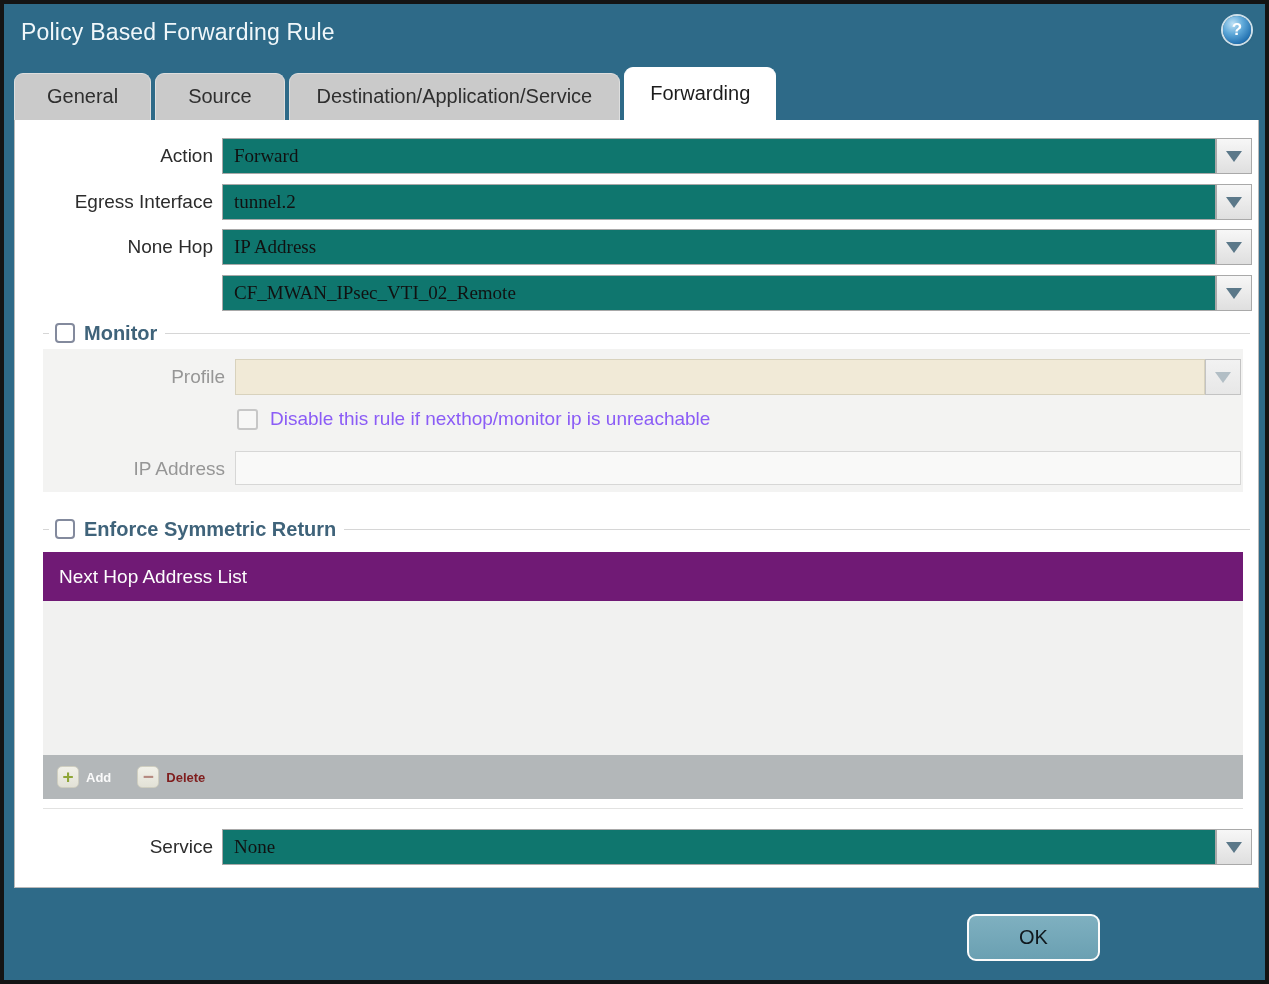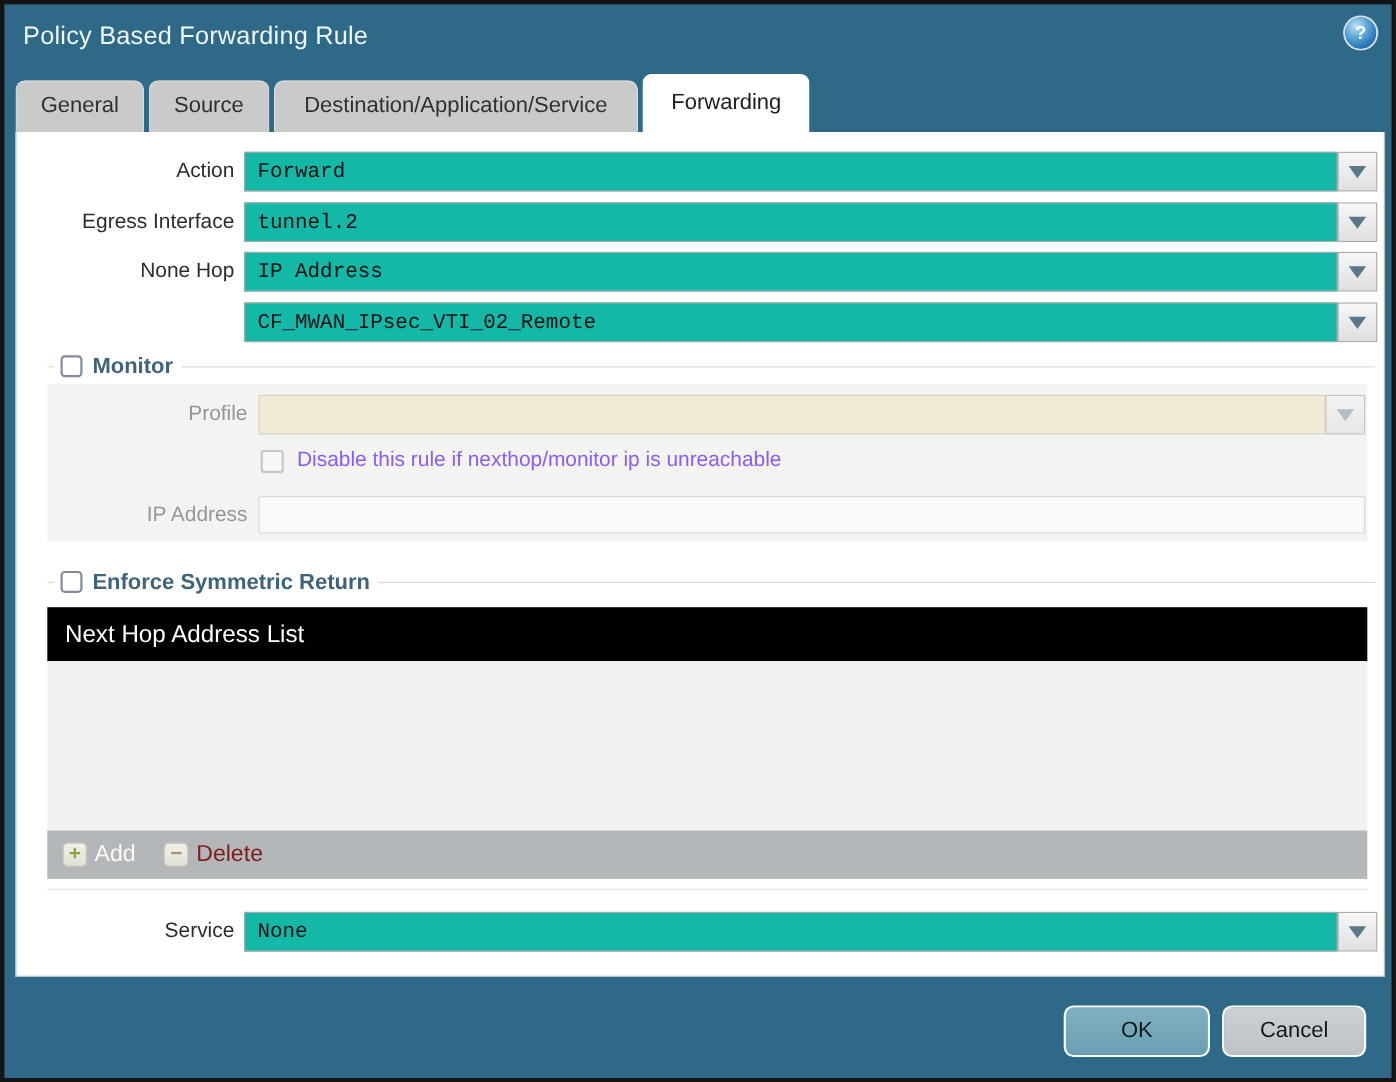--- a/index.html
+++ b/index.html
@@ -20,43 +20,43 @@
     box-shadow:0 0 0 2px rgba(235,246,252,.85), 0 1px 3px rgba(0,0,0,.35);
     color:#fff; font-weight:bold; font-size:17px;
     display:flex; align-items:center; justify-content:center; cursor:pointer;
   }
   
   .tabs {
     position:absolute; left:10px; top:63px; height:53px;
     display:flex; align-items:flex-end; gap:4px; z-index:3;
   }
   .tab {
-    height:47px; line-height:44px; padding:0 22px;
+    height:47px; line-height:44px; padding:0 32px;
     background:#cacaca; color:#2f2f2f; font-size:20px;
     border:1px solid #dedede; border-bottom:none;
     border-radius:9px 9px 0 0; cursor:pointer; white-space:nowrap;
   }
   .tab.wide { padding:0 27px; }
   .tab.active {
     height:53px; line-height:51px; padding:0 25px;
     background:#ffffff; border-color:#ffffff; color:#1c1c1c;
   }
   
   .content {
     position:absolute; left:10px; top:116px; width:1245px; height:768px;
     background:#ffffff; border:1px solid #b9b9b9; border-top:none; z-index:2;
   }
   .row-label {
     position:absolute; left:0; width:198px; height:36px; line-height:36px;
     text-align:right; font-size:19px; color:#2c2c2c;
   }
   .combo-input {
     position:absolute; left:207px; width:994px; height:36px;
-    border:1px solid #a8a8a8; background:#14b8a6;
-    font-family:Liberation Mono, monospace;
+    border:1px solid #a8a8a8; background:#0f766e;
+    font-family:Liberation Serif, serif;
     font-size:19px; color:#111; padding:0 11px; outline:none;
   }
   .dd-btn {
     position:absolute; left:1201px; width:36px; height:36px;
     background:linear-gradient(#f7f7f7, #dfdfdf);
     border:1px solid #a9a9a9;
     display:flex; align-items:center; justify-content:center; cursor:pointer;
   }
   .dd-tri {
     width:0; height:0;
@@ -103,39 +103,39 @@
   }
   .ip-input {
     position:absolute; left:192px; top:102px; width:1006px; height:34px;
     background:#f9f9f8; border:1px solid #d7d7d6;
   }
   
   .nh-table {
     position:absolute; left:28px; top:432px; width:1200px; height:247px;
   }
   .nh-header {
-    height:49px; line-height:49px; background:#000000;
-    color:#fdfdfd; font-size:22px; padding-left:16px;
+    height:49px; line-height:49px; background:#701a75;
+    color:#fdfdfd; font-size:19px; padding-left:16px;
   }
   .nh-body { height:154px; background:#f1f1f0; }
   .nh-footer {
     height:44px; background:#b3b7b9;
     display:flex; align-items:center; gap:26px; padding-left:14px;
   }
   .tool-btn { display:flex; align-items:center; gap:7px; cursor:pointer; }
   .tool-btn.disabled { cursor:default; }
   .tool-icon {
     width:22px; height:22px; border-radius:5px;
     background:linear-gradient(#f2f1e9,#e2e1d6); border:1px solid #cfcec0;
     display:flex; align-items:center; justify-content:center;
     font-size:19px; font-weight:bold; line-height:20px;
   }
   .tool-icon.add-glyph { color:#8fa637; }
   .tool-icon.del-glyph { color:#b5897f; }
-  .tool-label { font-size:21px; color:#fafafa; }
+  .tool-label { font-size:13px; color:#fafafa;font-weight:bold; }
   .tool-btn.disabled .tool-label { color:#7f1d1d; }
   .fieldset-bottom {
     position:absolute; left:28px; top:688px; width:1200px; border-top:1px solid #e2e2e1;
   }
   
   .btn {
     position:absolute; top:910px; height:47px;
     border:2px solid #fbfbfb; border-radius:9px;
     font-family:"Liberation Sans", sans-serif;
     font-size:20px; color:#10181d; cursor:pointer;
@@ -231,15 +231,14 @@
 
     <div class="row-label" style="top:709px">Service</div>
     <input class="combo-input" style="top: 709px;" readonly="" value="None">
     <div class="dd-btn" style="top:709px">
       <span class="dd-tri"></span>
     </div>
 
   </div>
 
   <button class="btn btn-ok">OK</button>
-  <button class="btn btn-cancel">Cancel</button>
 
 </div>
 
 </body></html>

